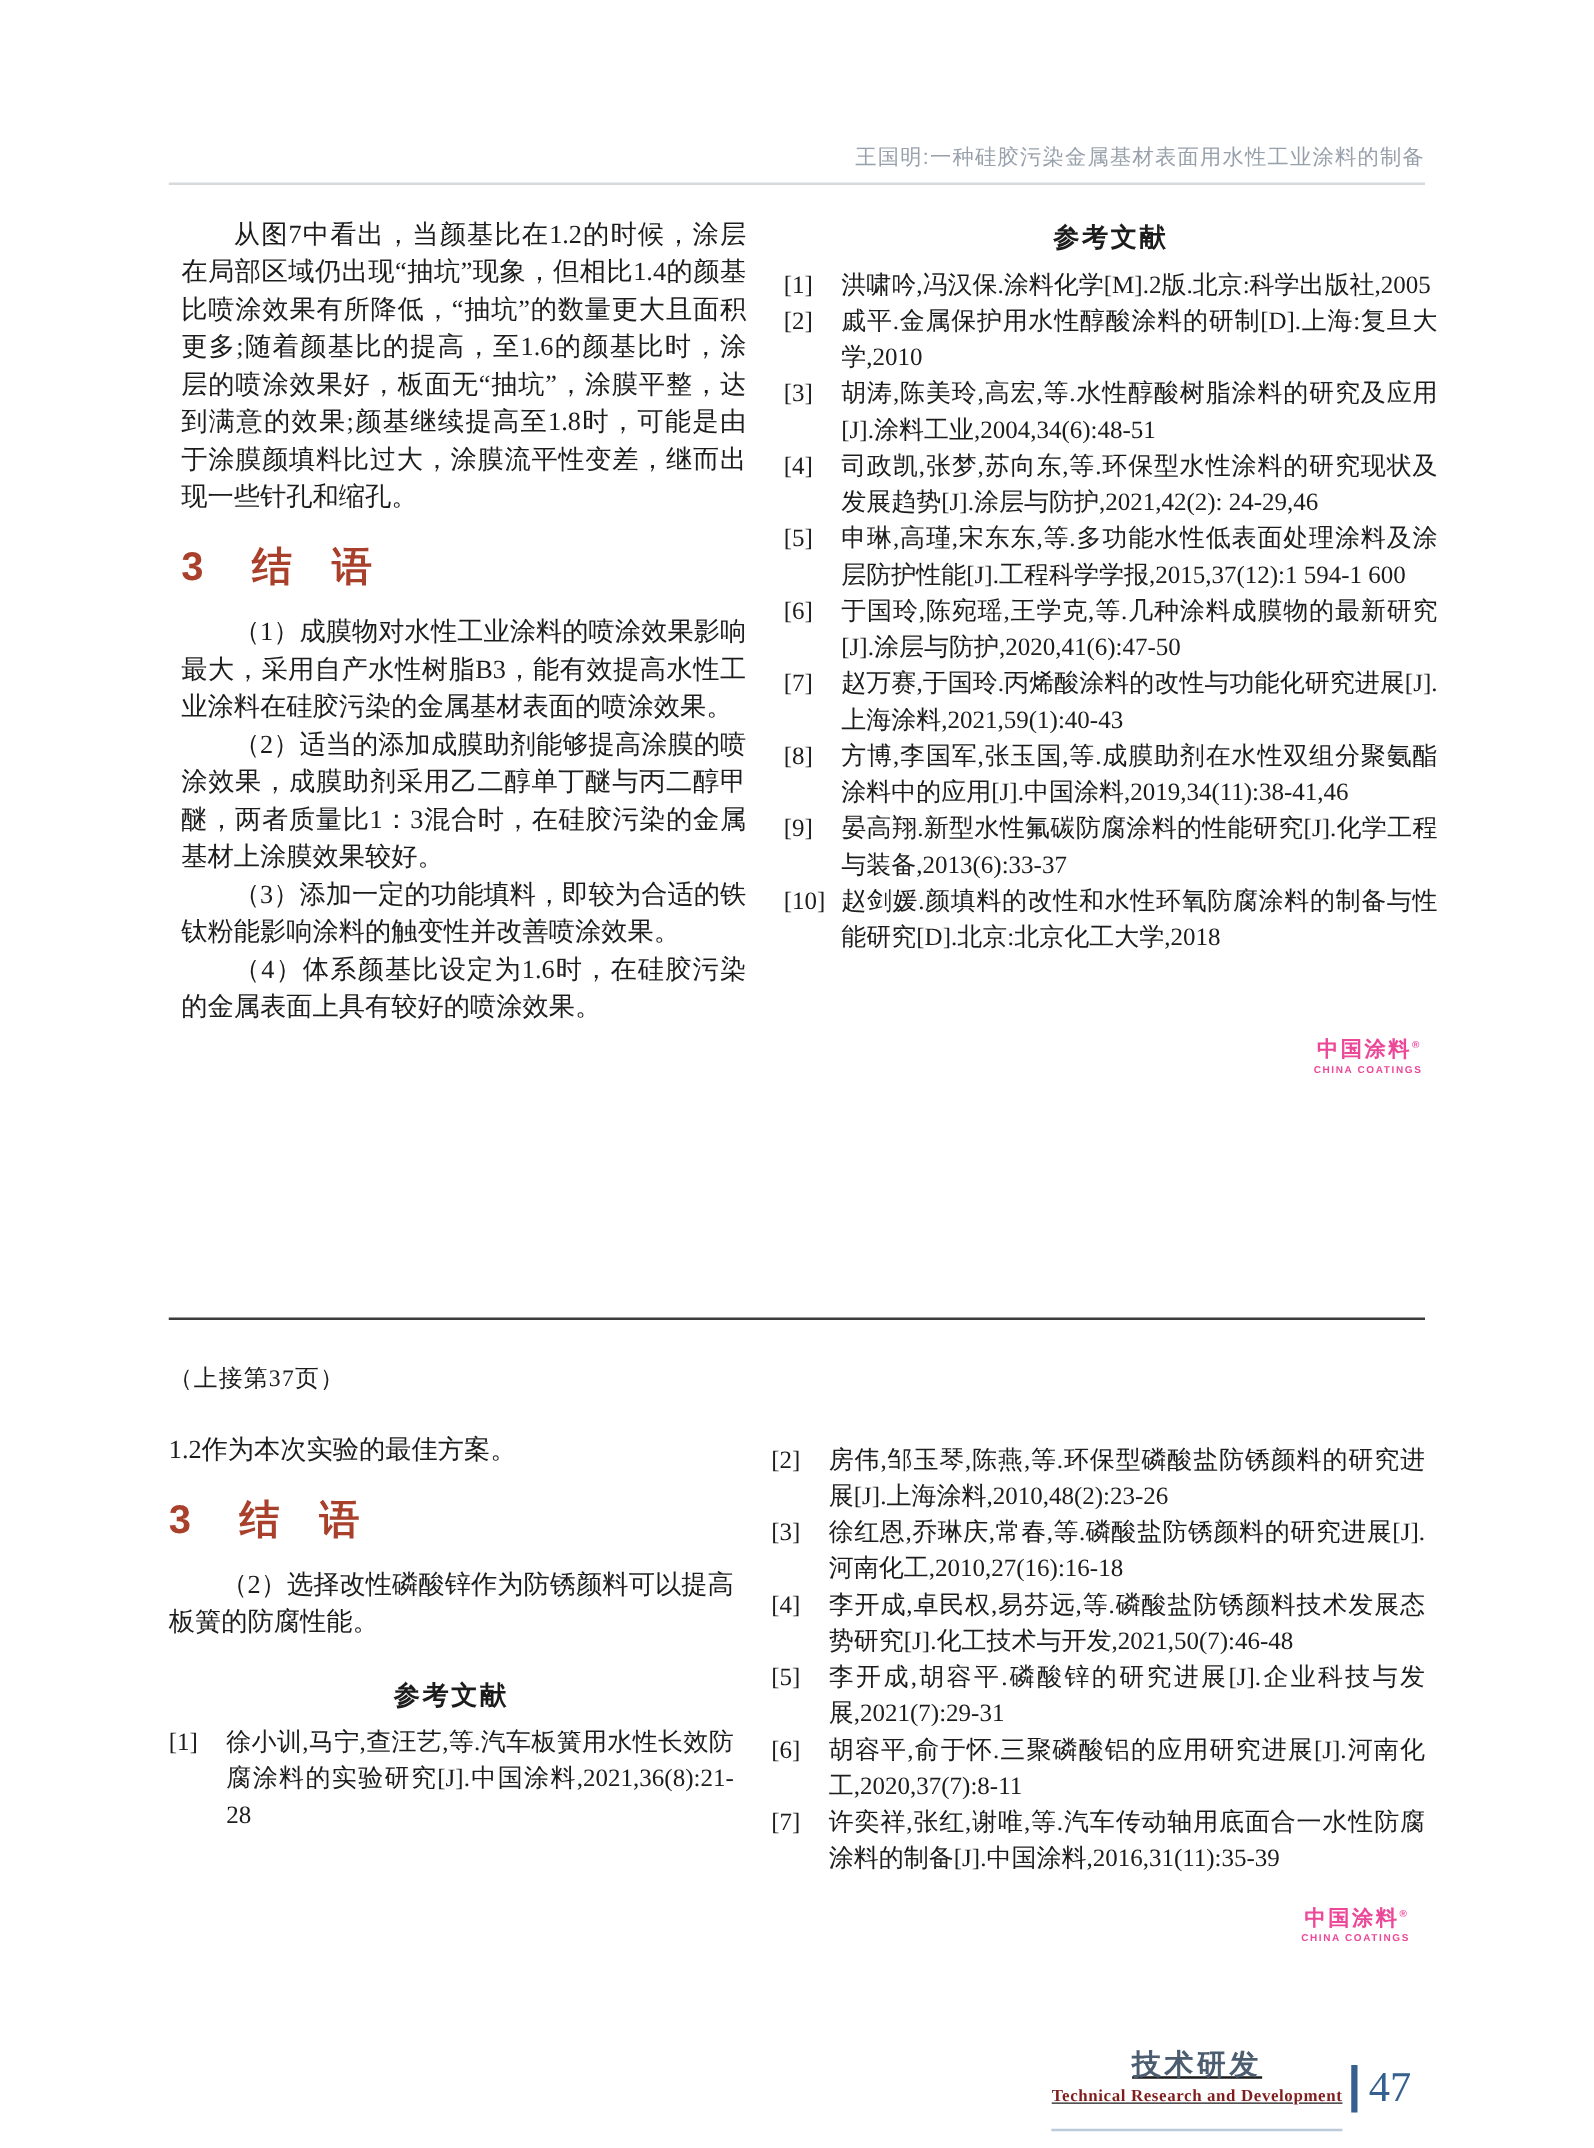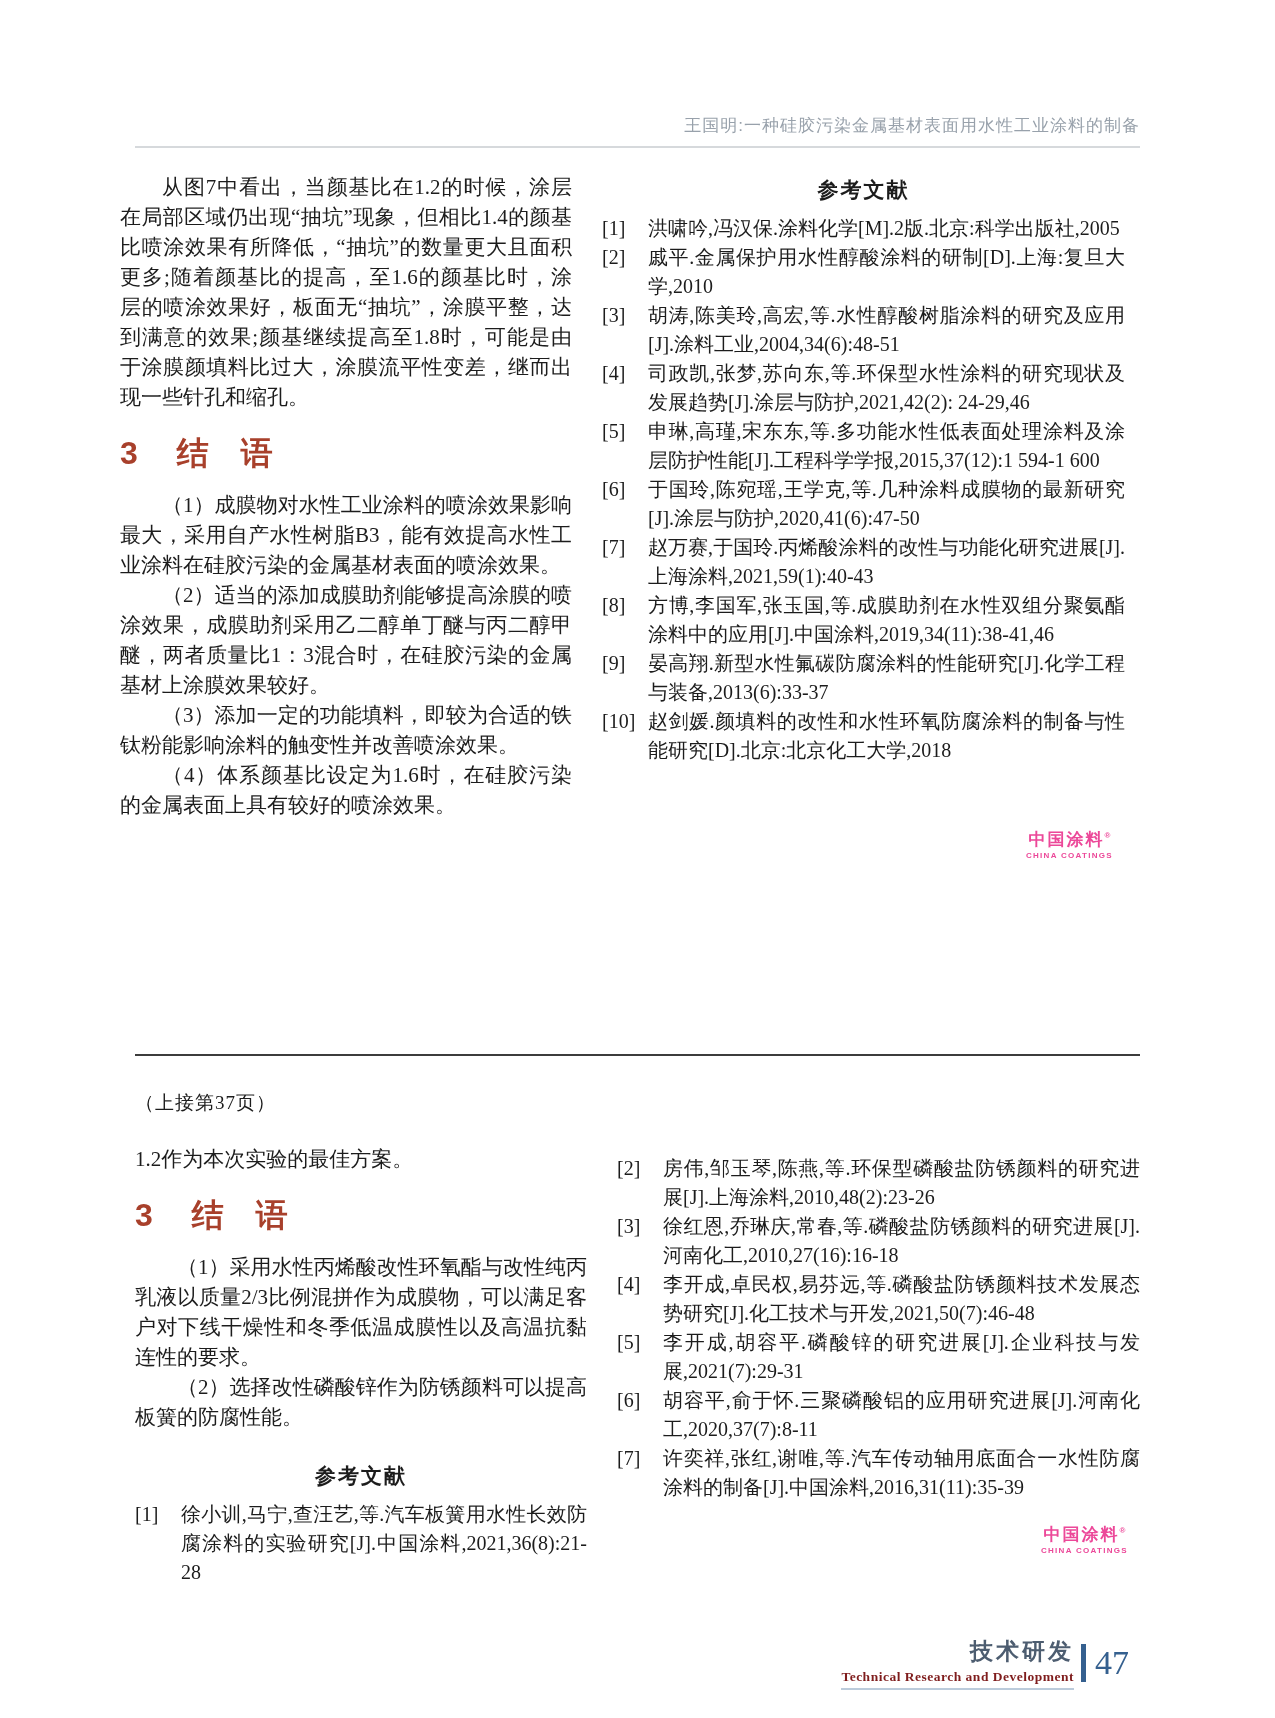--- a/index.html
+++ b/index.html
@@ -6,21 +6,21 @@
   .page{position:relative;width:1275px;height:1718px;background:#fff;overflow:hidden;
         font-family:"Liberation Serif","DejaVu Serif",serif;color:#1c1c1c;box-sizing:border-box;margin-top:30px;}
 
   
   .header{position:absolute;top:0;left:135px;width:1005px;}
   .running-title{padding-top:84px;text-align:right;font-size:17px;color:#98a1ab;
                  font-family:"Liberation Sans","DejaVu Sans",sans-serif;letter-spacing:1px;}
   .header-rule{margin-top:9px;border-top:2px solid #d6d9dc;height:0;}
 
   
-  .top-section{position:absolute;top:142px;left:120px;width:1005px;display:flex;}
+  .top-section{position:absolute;top:142px;left:145px;width:1005px;display:flex;}
   .bottom-section{position:absolute;top:1050px;left:135px;width:1005px;display:flex;}
   .col-left{width:452px;flex:none;}
   .col-right{width:523px;flex:none;margin-left:30px;}
 
   .para{font-size:21px;line-height:30px;text-align:justify;text-indent:2em;margin:0;}
   .para.no-indent{text-indent:0;}
 
   .sec-heading{margin:20px 0 14px;font-family:"Liberation Sans","DejaVu Sans",sans-serif;
                font-size:32px;font-weight:bold;color:#a8402b;}
   .sec-heading .sec-num{display:inline-block;}
@@ -47,21 +47,21 @@
   
   .mid-divider{position:absolute;top:1024px;left:135px;width:1005px;border-top:2px solid #3c3c3c;height:0;}
 
   .continue-note{font-size:19px;margin:10px 0 0;letter-spacing:1px;}
   .lead-para{margin-top:28px;}
   .bl-ref-heading{margin-top:30px;}
   .br-pad{padding-top:74px;}
 
   
   .footer{position:absolute;top:1606px;right:146px;display:flex;align-items:center;}
-  .footer-labels{text-align:right;padding-bottom:3px;border-bottom:2px solid rgba(61,107,153,0.35);}
+  .footer-labels{text-align:center;padding-bottom:18px;border-bottom:2px solid rgba(61,107,153,0.35);text-decoration:underline;}
   .footer-zh{font-family:"Liberation Sans","DejaVu Sans",sans-serif;font-weight:bold;
              font-size:23px;color:#4d5d70;letter-spacing:3px;}
   .footer-en{font-size:13.5px;font-weight:bold;color:#7f1d1d;margin-top:2px;letter-spacing:0.5px;}
   .footer-bar{width:5px;height:38px;background:#35608f;margin:0 9px 0 7px;flex:none;}
   .footer-page{font-size:34px;color:#35608f;}
 </style>
 </head>
 <body>
 
 <div class="page">
@@ -140,21 +140,20 @@
   <div class="mid-divider"></div>
 
   <div class="bottom-section">
     <div class="col-left">
       <p class="continue-note">（上接第37页）</p>
       <p class="para no-indent lead-para">1.2作为本次实验的最佳方案。</p>
       <div class="sec-heading">
         <span class="sec-num">3</span>
         <span class="sec-title">结　语</span>
       </div>
-      <p class="para">（1）采用水性丙烯酸改性环氧酯与改性纯丙乳液以质量2/3比例混拼作为成膜物，可以满足客户对下线干燥性和冬季低温成膜性以及高温抗黏连性的要求。</p>
       <p class="para">（2）选择改性磷酸锌作为防锈颜料可以提高板簧的防腐性能。</p>
       <div class="ref-heading bl-ref-heading">参考文献</div>
       <ul class="ref-list">
         <li class="ref-item">
             <span class="ref-label">[1]</span>
             <span class="ref-text">徐小训,马宁,查汪艺,等.汽车板簧用水性长效防腐涂料的实验研究[J].中国涂料,2021,36(8):21-28</span>
           </li>
       </ul>
     </div>
 

